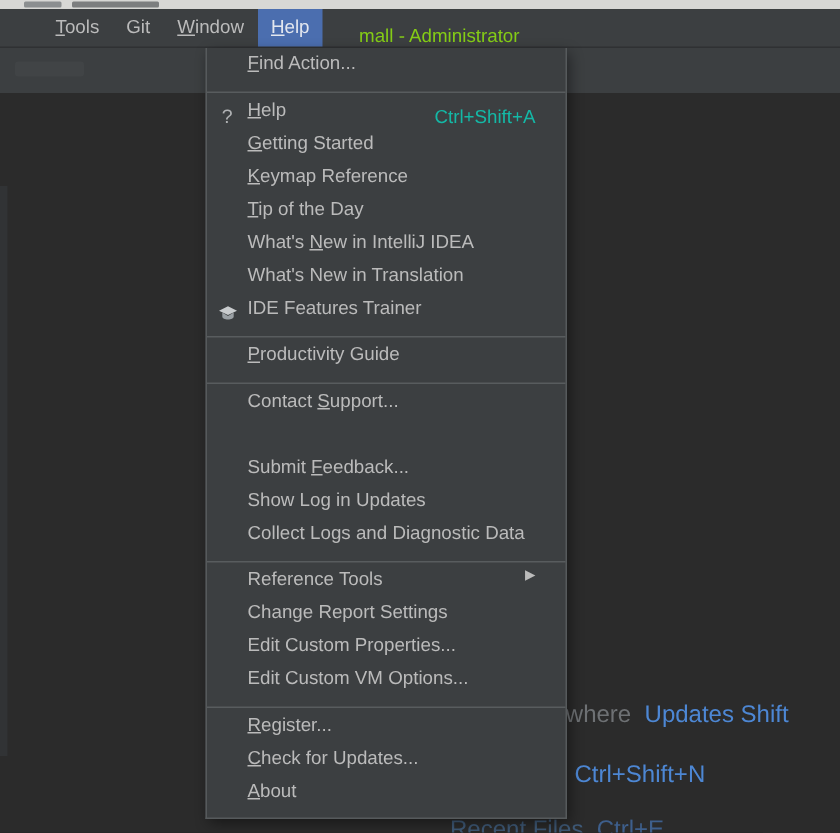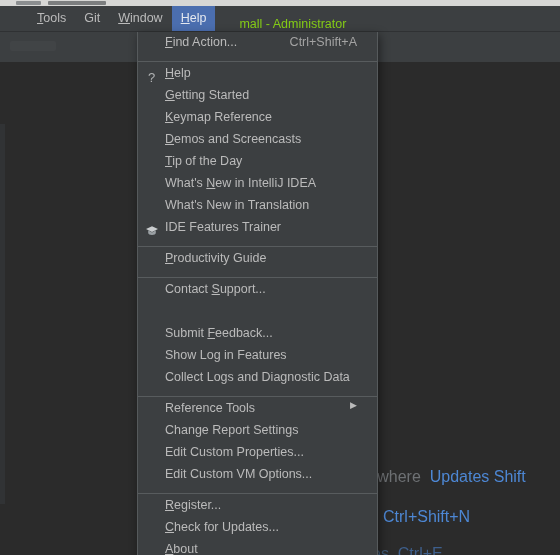--- a/index.html
+++ b/index.html
@@ -166,22 +166,23 @@
   }
   .mi .label {
     flex: 0 0 auto;
   }
   .mi .label .acc {
     text-decoration: underline;
   }
   .mi .accel {
     margin-left: auto;
     padding-left: 26px;
-    color: #a3a3a3;
+    color: #14b8a6;
     font-size: 12.5px;
+    margin-top: 36px;
   }
   .mi .submark {
     margin-left: auto;
     padding-left: 20px;
     color: #bbbbbb;
     font-size: 9px;
     line-height: 1;
   }
   .sep {
     height: 1px;
@@ -239,24 +240,20 @@
       <div class="mi">
         <span class="gutter"></span>
         <span class="label"><span class="acc">G</span>etting Started</span>
       </div>
       <div class="mi">
         <span class="gutter"></span>
         <span class="label"><span class="acc">K</span>eymap Reference</span>
       </div>
       <div class="mi">
         <span class="gutter"></span>
-        <span class="label"><span class="acc">D</span>emos and Screencasts</span>
-      </div>
-      <div class="mi">
-        <span class="gutter"></span>
         <span class="label"><span class="acc">T</span>ip of the Day</span>
       </div>
       <div class="mi">
         <span class="gutter"></span>
         <span class="label">What's <span class="acc">N</span>ew in IntelliJ IDEA</span>
       </div>
       <div class="mi">
         <span class="gutter"></span>
         <span class="label">What's New in Translation</span>
       </div>
@@ -281,21 +278,21 @@
       </div>
       <div class="mi">
         <span class="gutter"></span>
       </div>
       <div class="mi">
         <span class="gutter"></span>
         <span class="label">Submit <span class="acc">F</span>eedback...</span>
       </div>
       <div class="mi">
         <span class="gutter"></span>
-        <span class="label">Show Log in Features</span>
+        <span class="label">Show Log in Updates</span>
       </div>
       <div class="mi">
         <span class="gutter"></span>
         <span class="label">Collect Logs and Diagnostic Data</span>
       </div>
       <div class="sep"></div>
       <div class="mi">
         <span class="gutter"></span>
         <span class="label">Reference Tools</span>
         <span class="submark">▶</span>

